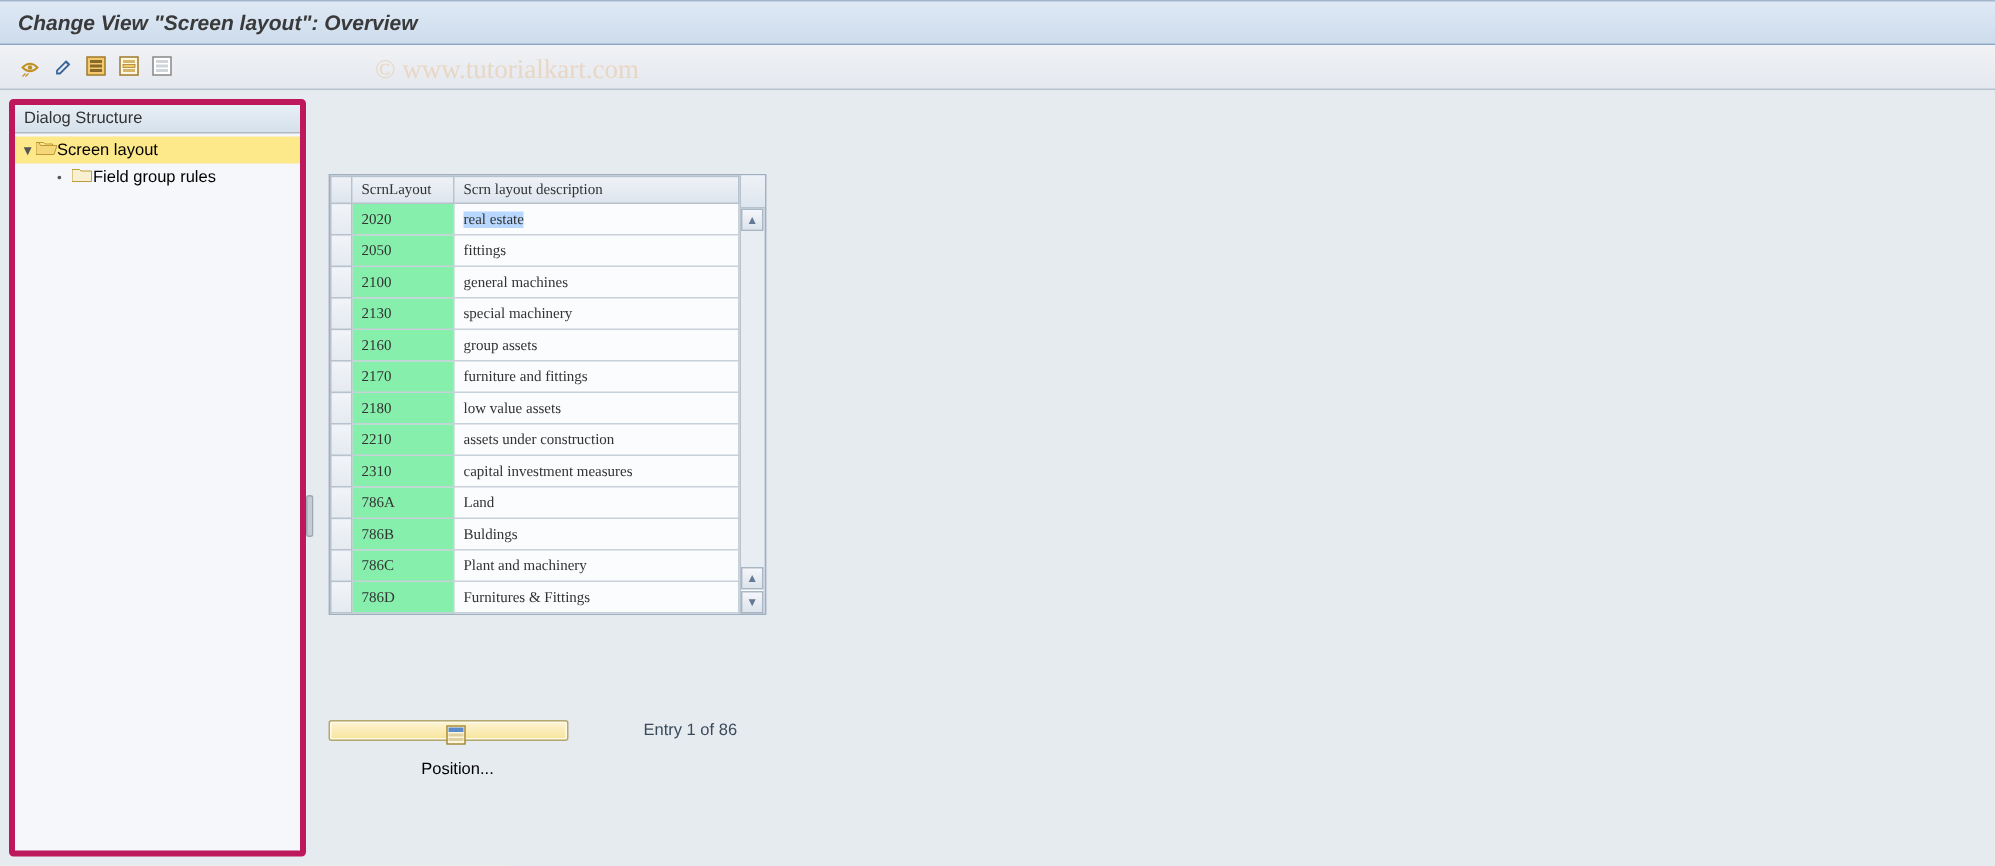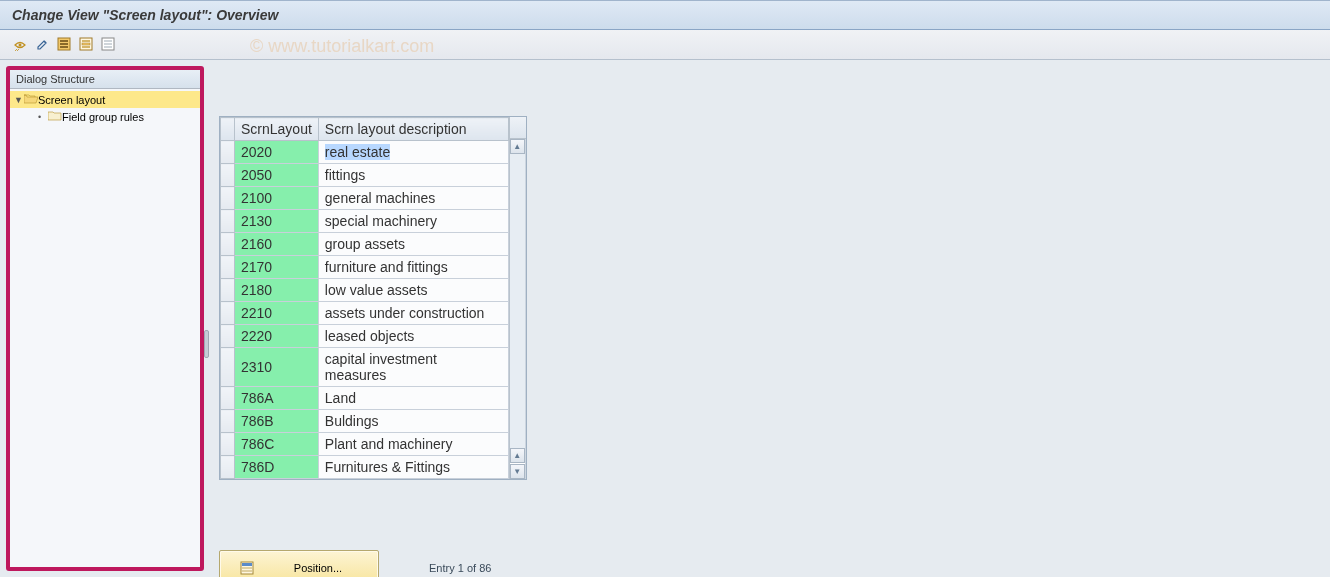--- a/index.html
+++ b/index.html
@@ -39,21 +39,21 @@
       justify-content: center;
       cursor: pointer;
       border-radius: 2px;
     }
     .watermark {
       position: absolute;
       left: 250px;
       top: 36px;
       font-size: 18px;
       color: #e8d7c5;
-      font-family: Liberation Sans, sans-serif;
+      font-family: Liberation Serif, serif;
       user-select: none;
       pointer-events: none;
       z-index: 5;
     }
     .content-area {
       display: flex;
       height: calc(100% - 60px);
       background: #e6ebf0;
     }
     .sidebar {
@@ -98,21 +98,22 @@
     }
     .table-wrap {
       display: inline-block;
       border: 1px solid #9fb0c2;
       background: #fff;
       margin-top: 50px;
       box-shadow: inset 0 0 0 1px #cdd6e0;
     }
     .data-table {
       border-collapse: collapse;
-      font-size: 14px;
+      font-size: 10px;
+      font-family: Liberation Serif, serif;
     }
     .data-table th {
       background: linear-gradient(to bottom, #eef2f7, #dde5ee);
       border: 1px solid #b8c2cc;
       padding: 3px 6px;
       font-weight: normal;
       text-align: left;
       color: #333;
     }
     .data-table th.rowsel, .data-table td.rowsel {
@@ -155,23 +156,24 @@
     .position-btn {
       display: inline-flex;
       align-items: center;
       background: linear-gradient(to bottom, #fdf4d4, #f7e49a);
       border: 1px solid #b5a86e;
       border-radius: 2px;
       padding: 2px 8px 2px 20px;
       cursor: pointer;
       box-shadow: inset 0 0 0 1px #fffaea;
       width: 160px;
-      height: 36px;
+      height: 14px;
       justify-content: flex-start;
       gap: 10px;
+      flex-direction: column;
     }
     .position-btn .icon {
       width: 16px;
       height: 14px;
     }
     .position-btn span.lbl {
       flex: 1;
       text-align: center;
     }
     .entry-text {
@@ -325,25 +327,20 @@
                 <td class="code">2180</td>
                 <td class="desc">low value assets</td>
               </tr>
               <tr>
                 <td class="rowsel"></td>
                 <td class="code">2210</td>
                 <td class="desc">assets under construction</td>
               </tr>
               <tr>
                 <td class="rowsel"></td>
-                <td class="code">2220</td>
-                <td class="desc">leased objects</td>
-              </tr>
-              <tr>
-                <td class="rowsel"></td>
                 <td class="code">2310</td>
                 <td class="desc">capital investment measures</td>
               </tr>
               <tr>
                 <td class="rowsel"></td>
                 <td class="code">786A</td>
                 <td class="desc">Land</td>
               </tr>
               <tr>
                 <td class="rowsel"></td>

